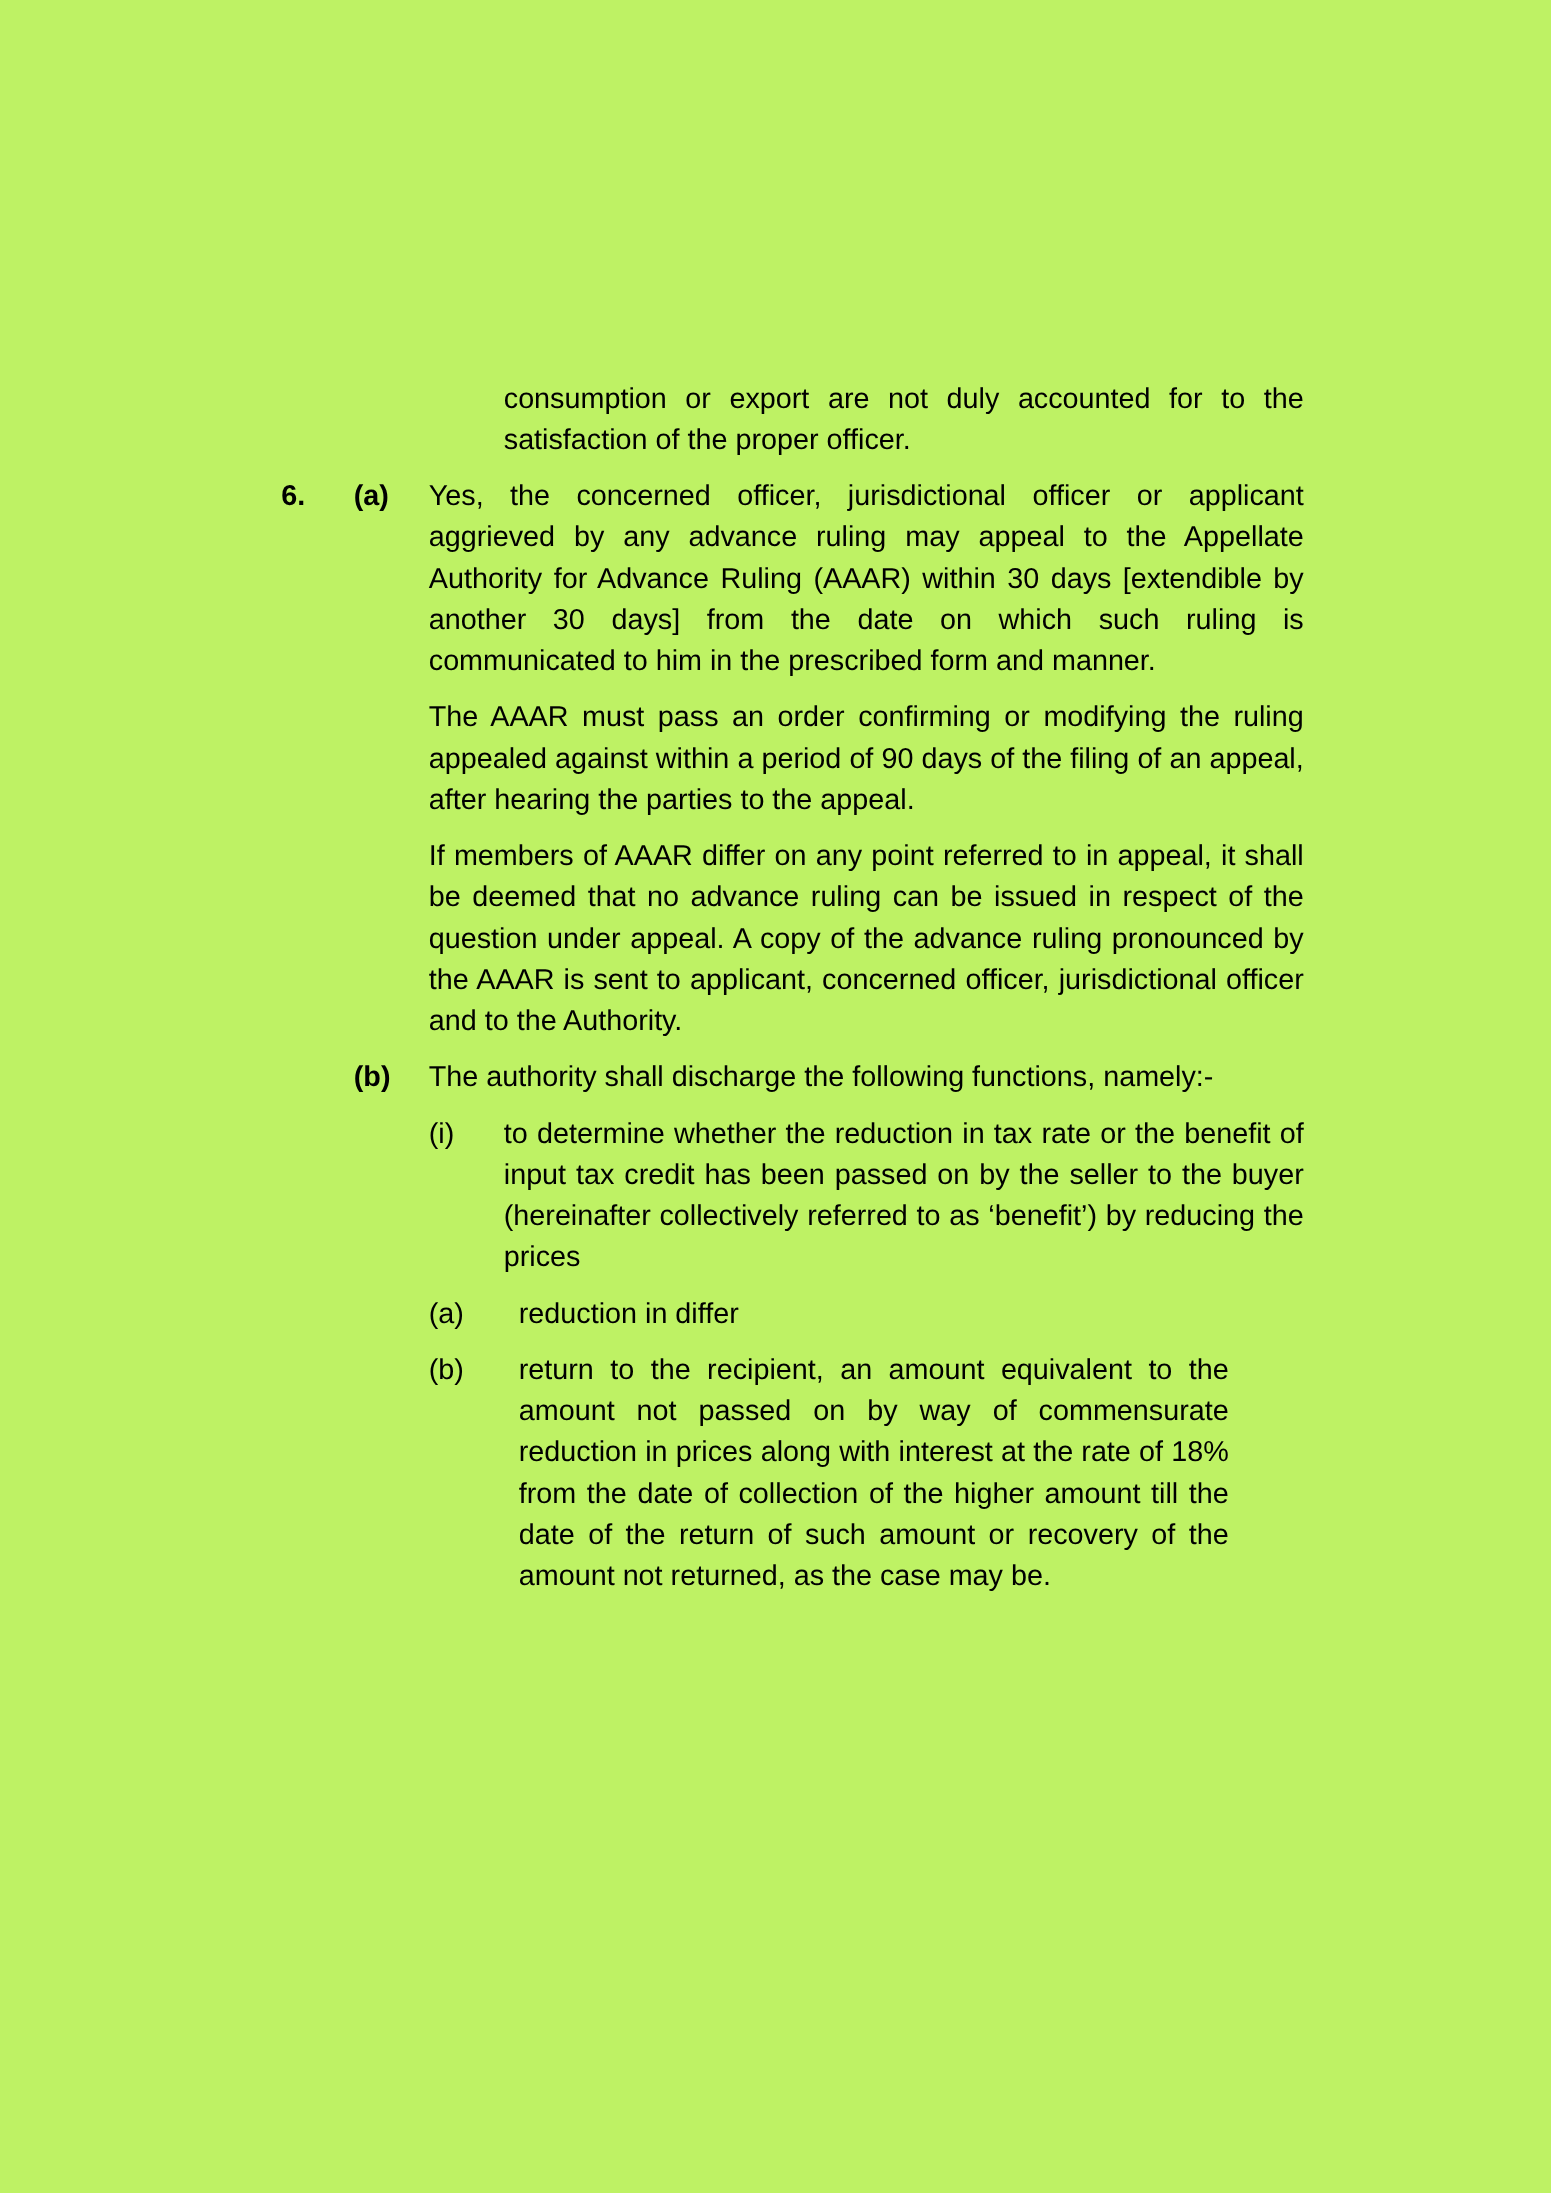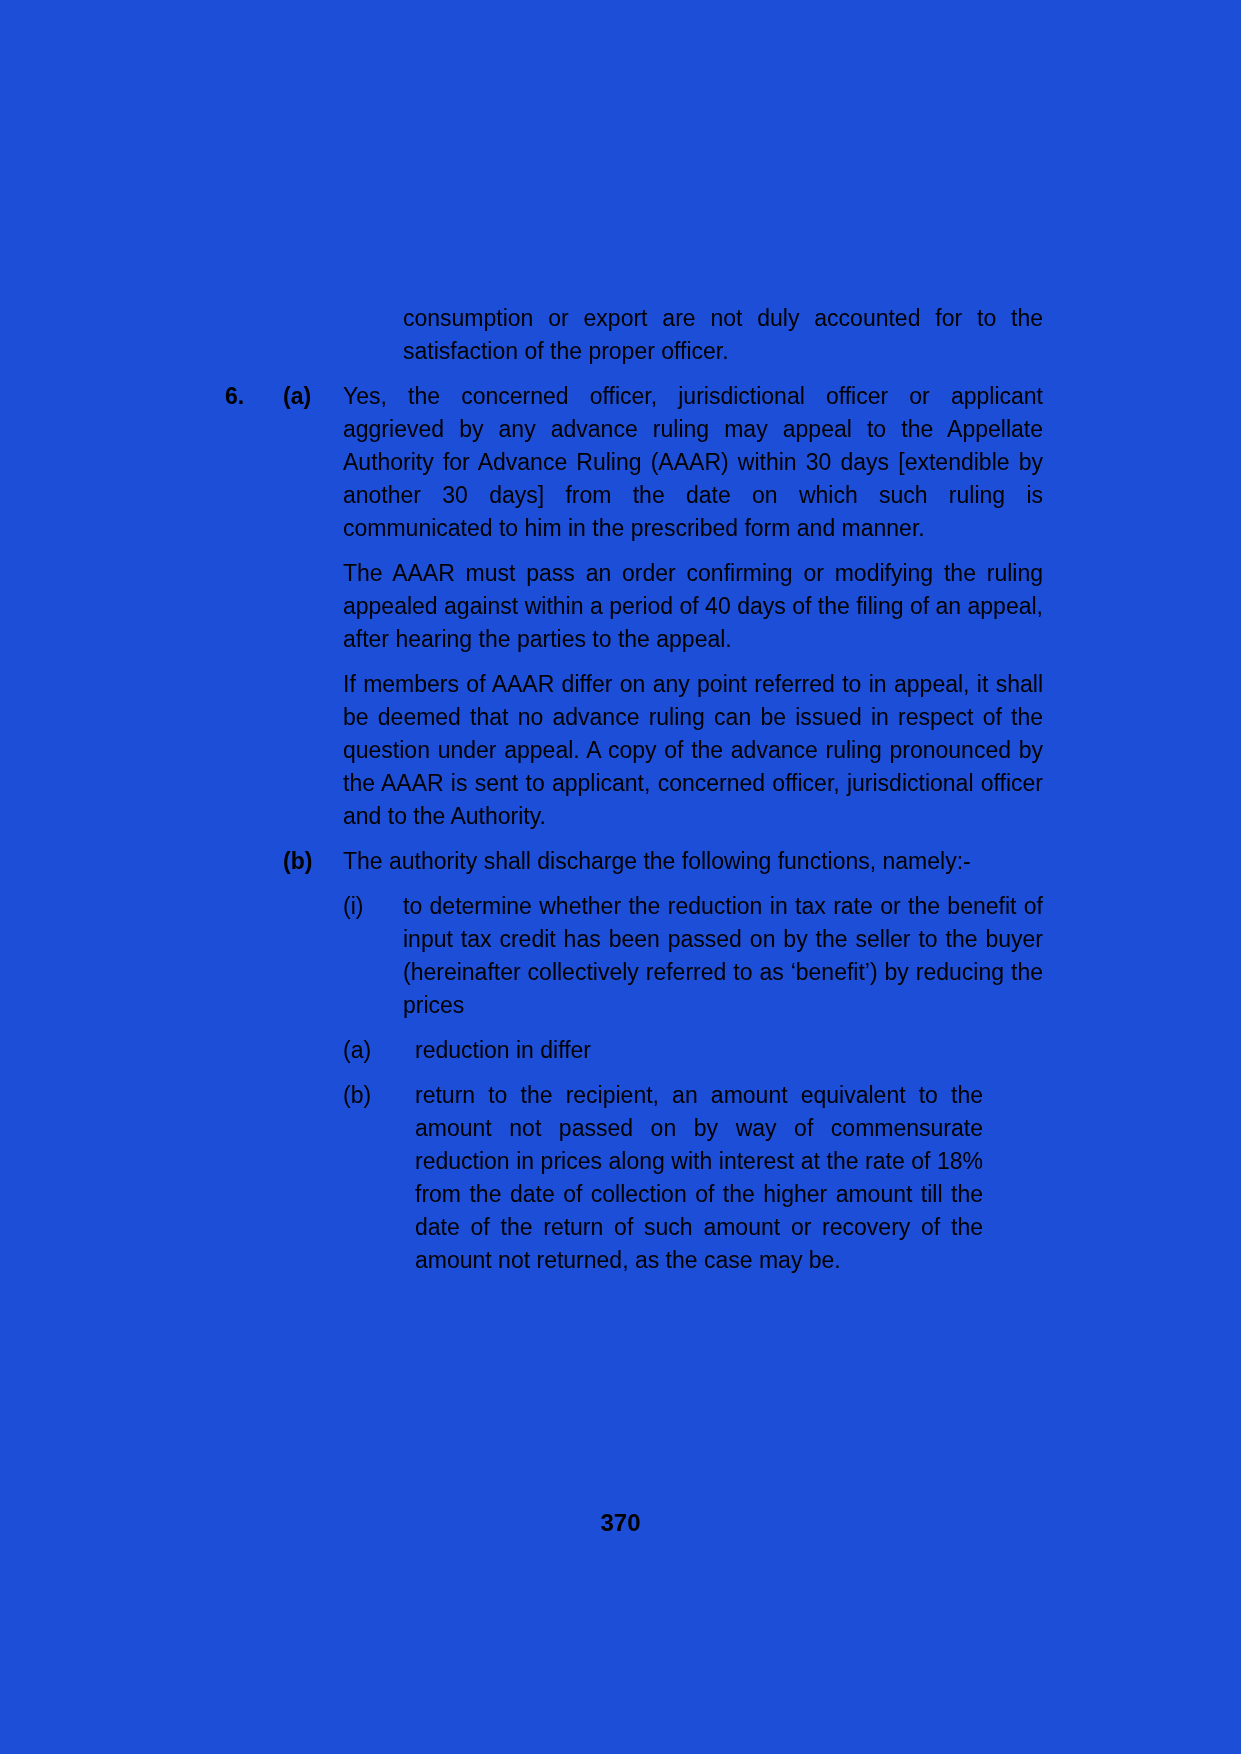--- a/index.html
+++ b/index.html
@@ -4,21 +4,21 @@
 <style>
   html, body {
     margin: 0;
     padding: 0;
     background: #ffffff;
   }
   .page {
     position: relative;
     width: 1241px;
     height: 1754px;
-    background: #1d4ed8;
+    background: #bef264;
     color: #000000;
     font-family: "Liberation Sans", sans-serif;
     font-size: 23px;
     line-height: 33px;
     overflow: hidden;
   }
   .content {
     position: absolute;
     left: 225px;
     top: 302px;
@@ -61,21 +61,21 @@
 
   <div class="content">
 
     <p class="para intro-para">consumption or export are not duly accounted for to the satisfaction of the proper officer.</p>
 
     <div class="row">
       <div class="c-num">6.</div>
       <div class="c-la">(a)</div>
       <div class="c-body">
         <p class="para">Yes, the concerned officer, jurisdictional officer or applicant aggrieved by any advance ruling may appeal to the Appellate Authority for Advance Ruling (AAAR) within 30 days [extendible by another 30 days] from the date on which such ruling is communicated to him in the prescribed form and manner.</p>
-        <p class="para">The AAAR must pass an order confirming or modifying the ruling appealed against within a period of 40 days of the filing of an appeal, after hearing the parties to the appeal.</p>
+        <p class="para">The AAAR must pass an order confirming or modifying the ruling appealed against within a period of 90 days of the filing of an appeal, after hearing the parties to the appeal.</p>
         <p class="para">If members of AAAR differ on any point referred to in appeal, it shall be deemed that no advance ruling can be issued in respect of the question under appeal. A copy of the advance ruling pronounced by the AAAR is sent to applicant, concerned officer, jurisdictional officer and to the Authority.</p>
       </div>
     </div>
 
     <div class="row">
       <div class="c-num"></div>
       <div class="c-la">(b)</div>
       <div class="c-body">
         <p class="para">The authority shall discharge the following functions, namely:-</p>
 
@@ -105,15 +105,14 @@
             </div>
 
           </div>
         </div>
 
       </div>
     </div>
 
   </div>
 
-  <div class="footer">370</div>
 
 </div>
 
 </body></html>

